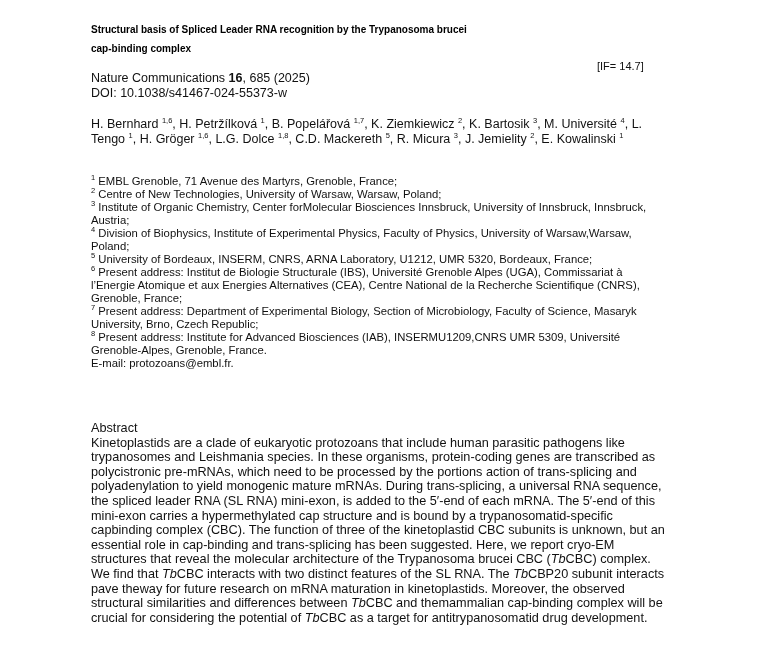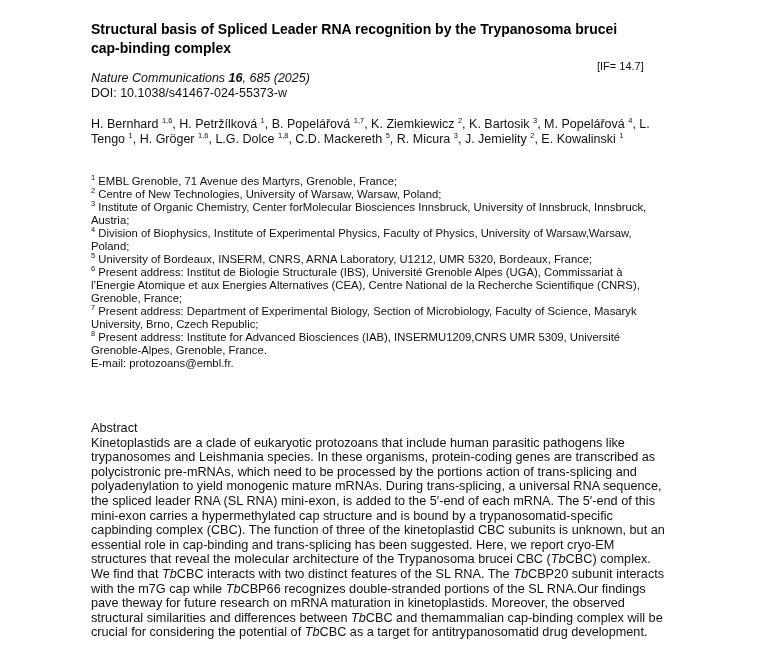--- a/index.html
+++ b/index.html
@@ -1,22 +1,22 @@
 <!DOCTYPE html>
 <html><head>
 <meta charset="utf-8">
 <style>
   html, body { margin: 0; padding: 0; background: #ffffff; }
   body { width: 768px; height: 671px; position: relative; overflow: hidden;
          font-family: "Liberation Sans", sans-serif; color: #111; }
   .page { position: absolute; left: 91px; top: 0; width: 620px; }
   .title { position: absolute; top: 20px; left: 0; width: 620px;
-           font-weight: bold; font-size: 14px; line-height: 19px; color: #000; }
+           font-weight: bold; font-size: 10px; line-height: 19px; color: #000; }
   .title .ln { display: block; white-space: nowrap; }
-  .journal { position: absolute; top: 71px; left: 0; font-size: 12.5px; line-height: 14.5px; white-space: nowrap; font-style: italic; }
+  .journal { position: absolute; top: 71px; left: 0; font-size: 12.5px; line-height: 14.5px; white-space: nowrap; }
   .journal b { font-weight: bold; }
   .impact { position: absolute; top: 59px; left: 506px; font-size: 11px; line-height: 14.5px; white-space: nowrap; }
   .doi { position: absolute; top: 86px; left: 0; font-size: 12.5px; line-height: 14.5px; white-space: nowrap; text-align: center; }
   .authors { position: absolute; top: 117px; left: 0; font-size: 12.5px; line-height: 15px; }
   .authors .ln { display: block; white-space: nowrap; }
   sup { font-size: 7.5px; vertical-align: 5px; line-height: 0; }
   .affils { position: absolute; top: 175px; left: 0; font-size: 11.3px; line-height: 13px; }
   .affils .ln { display: block; white-space: nowrap; }
   .abstract { position: absolute; top: 421px; left: 0; font-size: 12.7px; line-height: 14.6px; }
   .abstract .ln { display: block; white-space: nowrap; }
@@ -30,21 +30,21 @@
   <div class="title">
     <span class="ln">Structural basis of Spliced Leader RNA recognition by the Trypanosoma brucei</span>
     <span class="ln">cap-binding complex</span>
   </div>
 
   <div class="journal"><span>Nature Communications</span> <b>16</b><span>, 685 (2025)</span></div>
   <div class="impact">[IF= 14.7]</div>
   <div class="doi">DOI: 10.1038/s41467-024-55373-w</div>
 
   <div class="authors">
-    <span class="ln"><span>H. Bernhard</span> <sup>1,6</sup>, <span>H. Petržílková</span> <sup>1</sup>, <span>B. Popelářová</span> <sup>1,7</sup>, <span>K. Ziemkiewicz</span> <sup>2</sup>, <span>K. Bartosik</span> <sup>3</sup>, <span>M. Popelářová</span> <sup>4</sup>, L.</span>
+    <span class="ln"><span>H. Bernhard</span> <sup>1,6</sup>, <span>H. Petržílková</span> <sup>1</sup>, <span>B. Popelářová</span> <sup>1,7</sup>, <span>K. Ziemkiewicz</span> <sup>2</sup>, <span>K. Bartosik</span> <sup>3</sup>, <span>M. Université</span> <sup>4</sup>, L.</span>
     <span class="ln">Tengo <sup>1</sup>, <span>H. Gröger</span> <sup>1,6</sup>, <span>L.G. Dolce</span> <sup>1,8</sup>, <span>C.D. Mackereth</span> <sup>5</sup>, <span>R. Micura</span> <sup>3</sup>, <span>J. Jemielity</span> <sup>2</sup>, <span>E. Kowalinski</span> <sup>1</sup></span>
   </div>
 
   <div class="affils">
     <span class="ln"><sup>1</sup> <span>EMBL Grenoble, 71 Avenue des Martyrs, Grenoble, France;</span></span>
     <span class="ln"><sup>2</sup> <span>Centre of New Technologies, University of Warsaw, Warsaw, Poland;</span></span>
     <span class="ln"><sup>3</sup> <span>Institute of Organic Chemistry, Center forMolecular Biosciences Innsbruck, University of Innsbruck, Innsbruck,</span></span>
     <span class="ln">Austria;</span>
     <span class="ln"><sup>4</sup> <span>Division of Biophysics, Institute of Experimental Physics, Faculty of Physics, University of Warsaw,Warsaw,</span></span>
     <span class="ln">Poland;</span>
@@ -64,19 +64,18 @@
     <span class="ln">Kinetoplastids are a clade of eukaryotic protozoans that include human parasitic pathogens like</span>
     <span class="ln">trypanosomes and Leishmania species. In these organisms, protein-coding genes are transcribed as</span>
     <span class="ln">polycistronic pre-mRNAs, which need to be processed by the portions action of trans-splicing and</span>
     <span class="ln">polyadenylation to yield monogenic mature mRNAs. During trans-splicing, a universal RNA sequence,</span>
     <span class="ln">the spliced leader RNA (SL RNA) mini-exon, is added to the 5′-end of each mRNA. The 5′-end of this</span>
     <span class="ln">mini-exon carries a hypermethylated cap structure and is bound by a trypanosomatid-specific</span>
     <span class="ln">capbinding complex (CBC). The function of three of the kinetoplastid CBC subunits is unknown, but an</span>
     <span class="ln">essential role in cap-binding and trans-splicing has been suggested. Here, we report cryo-EM</span>
     <span class="ln">structures that reveal the molecular architecture of the Trypanosoma brucei CBC (<i>Tb</i>CBC) complex.</span>
     <span class="ln">We find that <i>Tb</i>CBC interacts with two distinct features of the SL RNA. The <i>Tb</i>CBP20 subunit interacts</span>
-    <span class="ln">with the m7G cap while <i>Tb</i>CBP66 recognizes double-stranded portions of the SL RNA.Our findings</span>
     <span class="ln">pave theway for future research on mRNA maturation in kinetoplastids. Moreover, the observed</span>
     <span class="ln">structural similarities and differences between <i>Tb</i>CBC and themammalian cap-binding complex will be</span>
     <span class="ln">crucial for considering the potential of <i>Tb</i>CBC as a target for antitrypanosomatid drug development.</span>
   </div>
 
 </div>
 
 </body></html>

